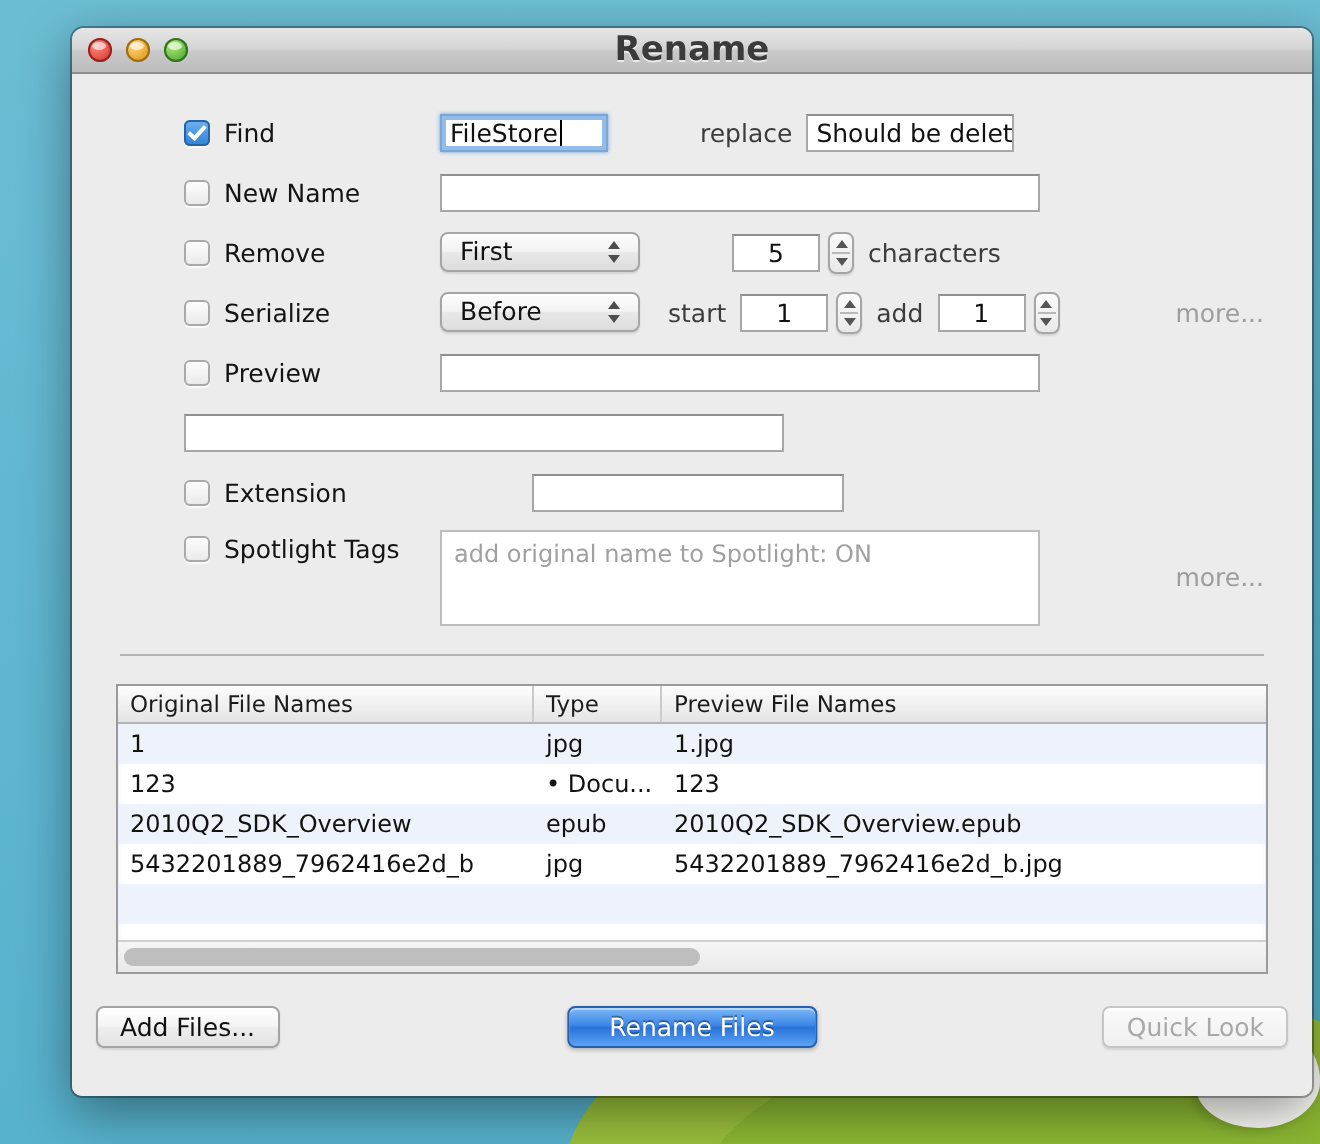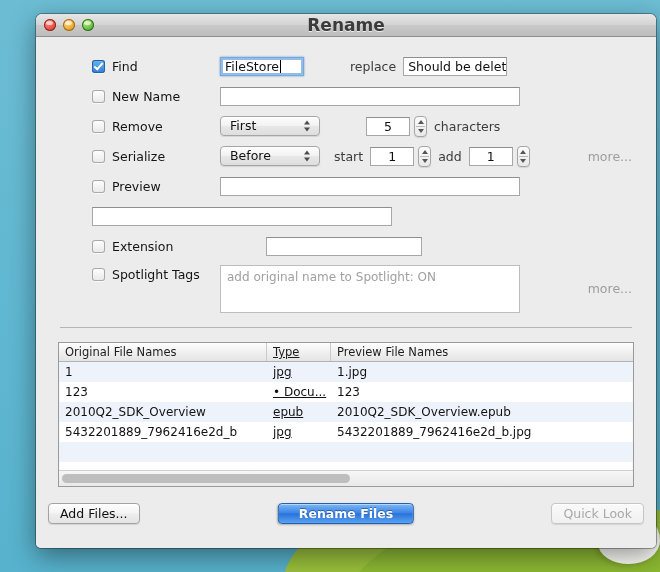--- a/index.html
+++ b/index.html
@@ -293,21 +293,21 @@
   }
   .th {
     line-height: 18px;
     padding-left: 6px;
     border-right: 1px solid #cacaca;
     box-sizing: border-box;
     overflow: hidden;
     white-space: nowrap;
   }
   .c1 { width: 208px; flex: 0 0 208px; }
-  .c2 { width:  64px; flex: 0 0 64px; text-decoration: underline; }
+  .c2 { width:  64px; flex: 0 0 64px; }
   .c3 { flex: 1 1 auto; border-right: none; }
 
   .tbody { flex: 1 1 auto; overflow: hidden; }
   .trow {
     display: flex;
     height: 20px;
     font-size: 12px;
     color: #121212;
   }
   .trow.alt { background: #eef3fb; }
@@ -352,21 +352,21 @@
     background: linear-gradient(180deg, #fefefe 0%, #f4f4f4 48%, #ededed 52%, #e4e4e4 100%);
     border: 1px solid #a3a3a3;
     box-shadow: 0 1px 1px rgba(0,0,0,0.10), inset 0 1px 0 rgba(255,255,255,0.9);
     color: #111;
     white-space: nowrap;
   }
   .btn.default {
     background: linear-gradient(180deg, #7fb8f4 0%, #3c87e8 45%, #2a72da 52%, #5aa3f2 100%);
     border: 1px solid #2660ad;
     color: #fff;
-    font-weight: bold;
+    font-weight: normal;
     text-shadow: 0 -1px 0 rgba(0,0,0,0.35);
     box-shadow: 0 1px 2px rgba(0,0,0,0.25), inset 0 1px 0 rgba(255,255,255,0.45);
     padding: 0 20px;
   }
   .btn.disabled {
     color: #a8a8a8;
     background: linear-gradient(180deg, #fafafa, #f0f0f0);
     border-color: #c6c6c6;
   }
   .btn-center {

